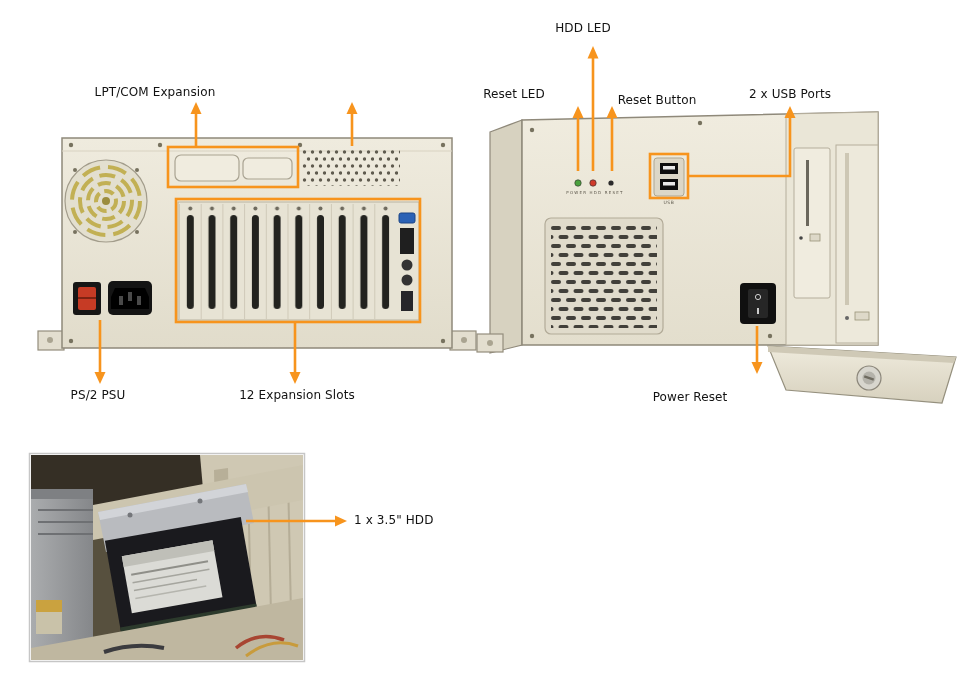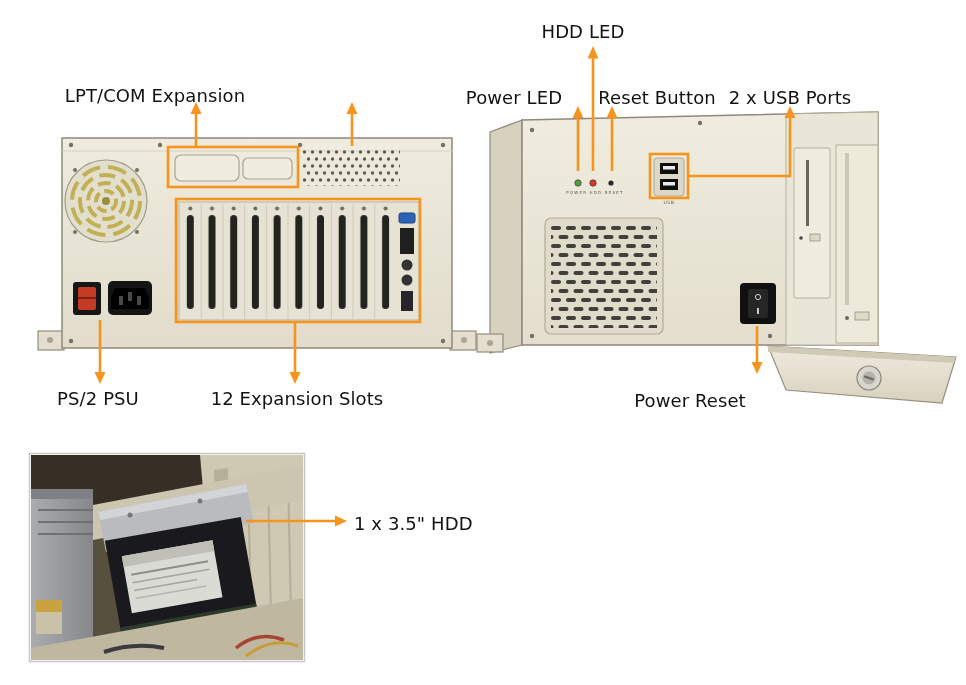--- a/index.html
+++ b/index.html
@@ -11,21 +11,21 @@
     background: #ffffff;
     overflow: hidden;
     font-family: "DejaVu Sans", "Liberation Sans", sans-serif;
   }
   #art { position: absolute; left: 0; top: 0; }
   svg text { font-family: "DejaVu Sans", "Liberation Sans", sans-serif; }
   .lbl {
     position: absolute;
     transform: translateX(-50%);
     white-space: nowrap;
-    font-size: 18px;
+    font-size: 12px;
     font-weight: 400;
     color: #121212;
     letter-spacing: 0.1px;
   }
   .lbl-left { transform: none; }
   .acc line, .acc polyline { stroke: var(--accent); stroke-width: 2.6; fill: none; }
   .acc polygon { fill: var(--accent); stroke: none; }
   .acc-stroke { stroke: var(--accent); stroke-width: 2.6; fill: none; }
 </style>
 </head>
@@ -270,21 +270,21 @@
       </g>
       <g class="acc">
         <line x1="246" y1="521" x2="336" y2="521"></line>
         <polygon points="347,521 335,515.5 335,526.5"></polygon>
       </g>
     </g>
   </svg>
 
   <div class="lbl" style="left:155px; top:85px;">LPT/COM Expansion</div>
   <div class="lbl" style="left:583px; top:21px;">HDD LED</div>
-  <div class="lbl" style="left:514px; top:87px;">Power LED</div>
-  <div class="lbl" style="left:657px; top:87px;text-align:right;">Reset Button</div>
+  <div class="lbl" style="left:514px; top:87px;">Reset LED</div>
+  <div class="lbl" style="left:657px; top:93px;text-align:right;">Reset Button</div>
   <div class="lbl" style="left:790px; top:87px;text-align:center;">2 x USB Ports</div>
   <div class="lbl" style="left:98px;  top:388px;">PS/2 PSU</div>
   <div class="lbl" style="left:297px; top:388px;">12 Expansion Slots</div>
   <div class="lbl" style="left:690px; top:390px;">Power Reset</div>
   <div class="lbl lbl-left" style="left:354px; top:513px;">1 x 3.5" HDD</div>
 
 </div>
 
 </body></html>

